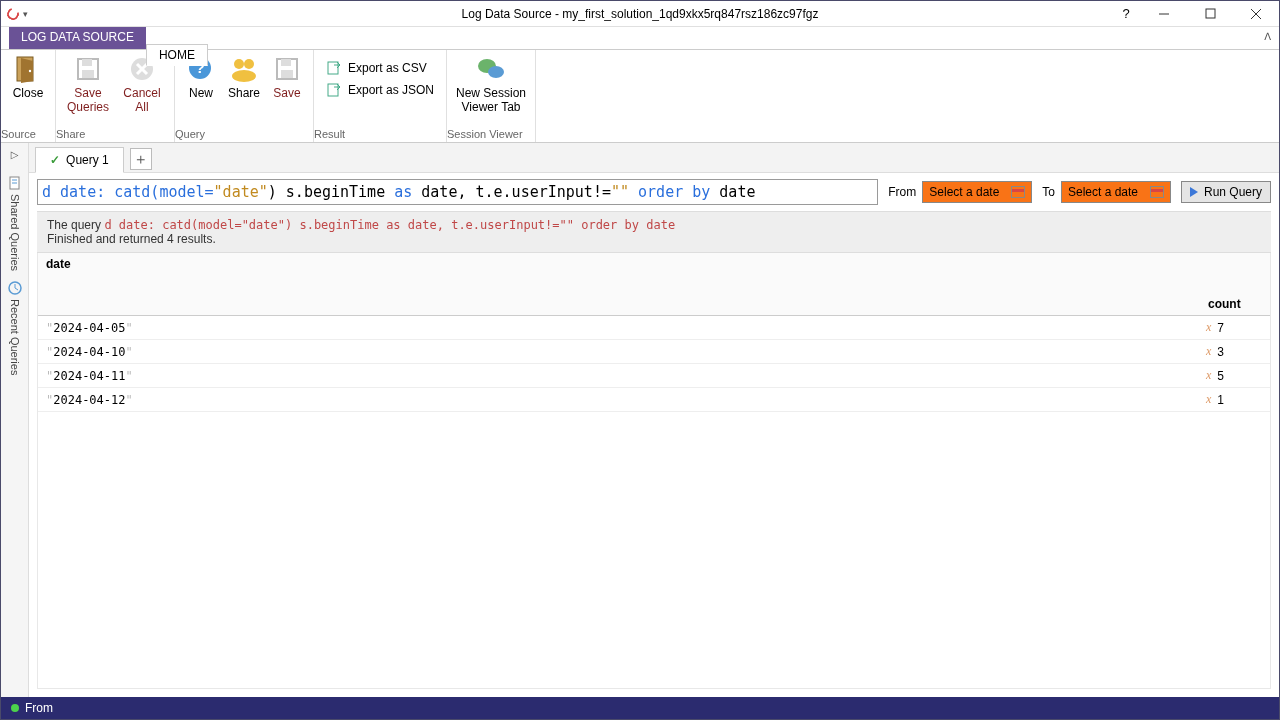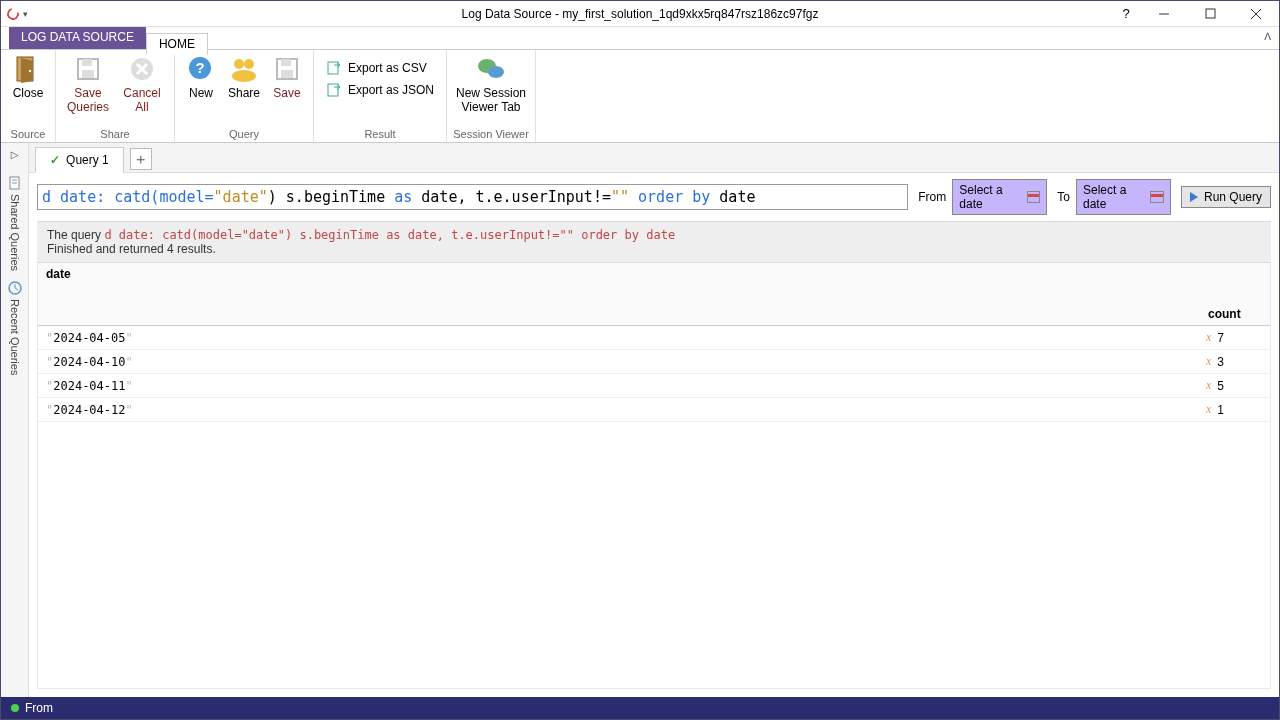--- a/index.html
+++ b/index.html
@@ -25,27 +25,27 @@
 .titlebar .qat { display: flex; align-items: center; gap: 4px; padding-left: 6px; }
 .titlebar .title { position: absolute; left: 50%; transform: translateX(-50%); font-size: 12px; }
 .titlebar .winbtns { margin-left: auto; display: flex; }
 .titlebar .winbtn { width: 46px; height: 25px; display:flex; align-items:center; justify-content:center; font-size:13px; }
 .qat-caret { font-size: 9px; color:#555; }
 .app-icon { width:12px; height:12px; border:2px solid #d94545; border-radius:50%; border-top-color:transparent; transform:rotate(30deg); }
 
 .ribbon-tabs { display:flex; align-items:stretch; height:22px; background:#fff; padding-left:8px; position:relative;}
 .ribbon-tab { padding:3px 12px; font-size:12px; cursor:pointer; }
 .ribbon-tab.context { background:#6a5296; color:#fff; }
-.ribbon-tab.active { border:1px solid #ccc; border-bottom:1px solid #fff; background:#fff; position:relative; top:6px; }
+.ribbon-tab.active { border:1px solid #ccc; border-bottom:1px solid #fff; background:#fff; position:relative; top:17px; }
 .ribbon-collapse { position:absolute; right:8px; top:4px; font-size:10px; color:#555;}
 
 .ribbon { display:flex; height:94px; border-top:1px solid #ccc; border-bottom:1px solid #ccc; background:#fff; }
 .rgroup { display:flex; flex-direction:column; border-right:1px solid #e0e0e0; }
 .rgroup-body { flex:1; display:flex; align-items:flex-start; padding:2px 6px 0; gap:2px; }
-.rgroup-label { text-align:center; font-size:11px; color:#666; padding:1px 0 2px; }
+.rgroup-label { font-size:11px; color:#666; padding:1px 0 2px; }
 .bigbtn { display:flex; flex-direction:column; align-items:center; justify-content:flex-start; width:52px; padding-top:2px; text-align:center; line-height:1.15; font-size:12px; cursor:pointer;}
 .bigbtn .ic { width:30px; height:30px; margin-bottom:3px; display:flex; align-items:center; justify-content:center; }
 .bigbtn.disabled { color:#7f1d1d; }
 .col-stack { display:flex; flex-direction:column; gap:2px; padding-top:6px; }
 .smallbtn { display:flex; align-items:center; gap:6px; padding:2px 6px; font-size:12px; cursor:pointer; }
 .smallbtn .ic-sm { width:16px; height:16px; display:flex; align-items:center; justify-content:center; }
 
 .body-row { flex:1; display:flex; min-height:0; }
 .siderail { width:28px; background:#f5f5f5; display:flex; flex-direction:column; align-items:center; border-right:1px solid #ddd; padding-top:6px; gap:10px;}
 .rail-item { display:flex; flex-direction:column; align-items:center; cursor:pointer; color:#444; }
@@ -58,21 +58,21 @@
 .qtab { display:flex; align-items:center; gap:6px; padding:5px 14px; background:#fff; border:1px solid #ccc; border-bottom:1px solid #fff; position:relative; top:1px; font-size:12px; cursor:pointer;}
 .qtab .check { color:#3a9b3a; font-weight:bold; }
 .addtab { width:22px; height:22px; margin-left:6px; border:1px solid #bbb; display:flex; align-items:center; justify-content:center; font-size:15px; color:#555; cursor:pointer; background:#fff; margin-bottom:2px;}
 
 .querybar { display:flex; align-items:center; gap:10px; padding:6px 8px; }
 .query-input { flex:1; border:1px solid #9a9a9a; padding:2px 4px; font-family: Consolas, monospace; font-size:15px; line-height:1.35; white-space:nowrap; overflow:hidden; background:#fff; }
 .tok-kw { color:#2a6fdc;text-align:right; }
 .tok-str { color:#c18a1f; }
 .tok-op { color:#2a6fdc; }
 .datefield { display:flex; align-items:center; gap:6px; font-size:12px; }
-.datebox { width:95px; border:1px solid #888; padding:3px 6px; display:flex; align-items:center; justify-content:space-between; font-size:12px; cursor:pointer; background:#c4b5fd;}
+.datebox { width:110px; border:1px solid #888; padding:3px 6px; display:flex; align-items:center; justify-content:space-between; font-size:12px; cursor:pointer; background:#f97316;}
 .cal-ic { width:14px; height:12px; border:1px solid #888; position:relative; }
 .cal-ic::before { content:""; position:absolute; top:2px; left:0; right:0; height:3px; background:#d94545; }
 .runbtn { border:1px solid #888; padding:3px 8px; display:flex; align-items:center; gap:6px; cursor:pointer; font-size:12px; background:#e5e5e5;}
 .play-ic { width:0; height:0; border-left:8px solid #3c78d8; border-top:5px solid transparent; border-bottom:5px solid transparent; }
 
 .msgband { background:#eee; border-top:1px solid #ddd; border-bottom:1px solid #ddd; padding:6px 10px; font-size:12px; color:#333; margin:0 8px;}
 .msgband .q-echo { font-family: Consolas, monospace; color:#c04848; }
 
 .results { flex:1; overflow:auto; margin:0 8px 8px; border-left:1px solid #e8e8e8; border-right:1px solid #e8e8e8; border-bottom:1px solid #e8e8e8;}
 .rhdr { display:flex; border-bottom:1px solid #ccc; background:#fafafa; font-weight:600; font-size:12px; }

